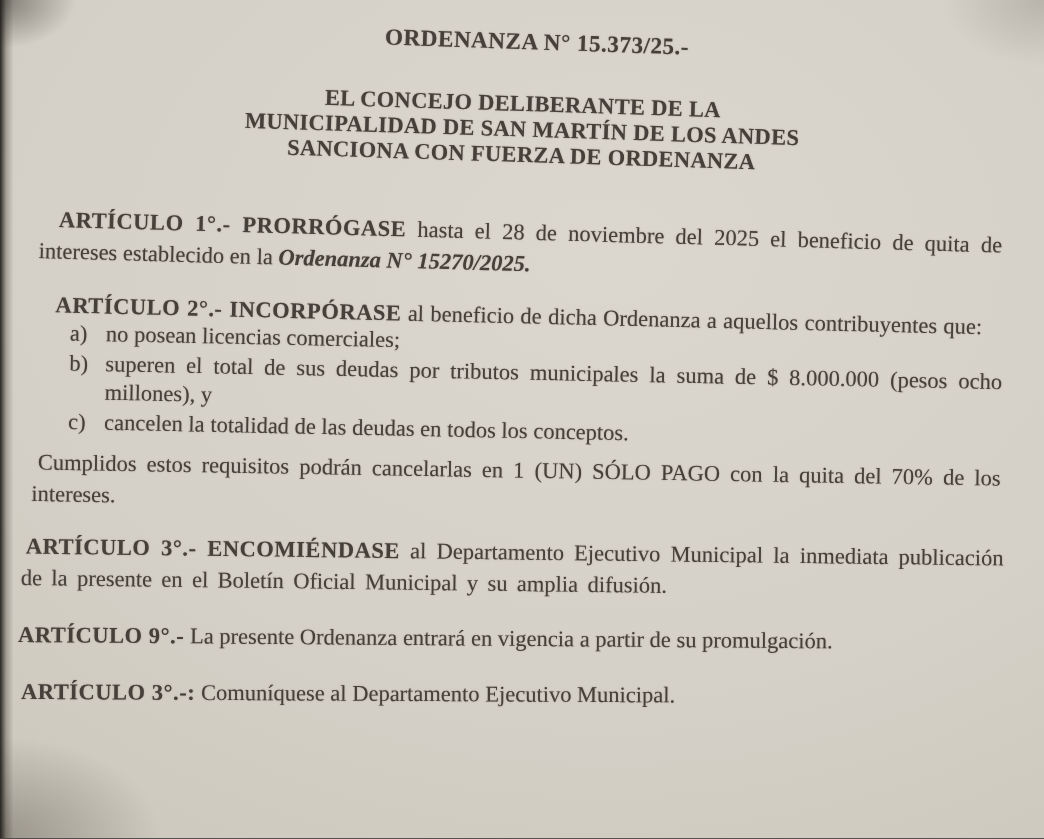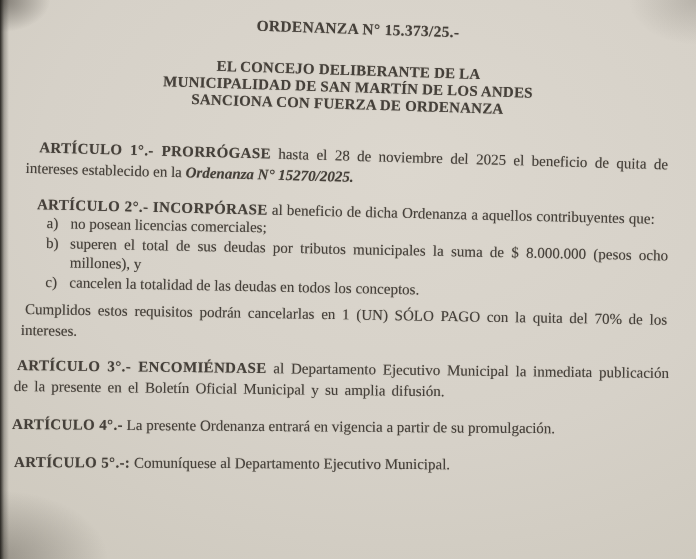--- a/index.html
+++ b/index.html
@@ -103,18 +103,18 @@
       <div class="row">
         <span class="letter">c)</span>
         <span class="itext">cancelen la totalidad de las deudas en todos los conceptos.</span>
       </div>
     </div>
 
     <p class="art b-cump">Cumplidos estos requisitos podrán cancelarlas en 1 (UN) SÓLO PAGO con la quita del 70% de los intereses.</p>
 
     <p class="art b-art3"><span class="h">ARTÍCULO 3°.- ENCOMIÉNDASE</span><span> al Departamento Ejecutivo Municipal la inmediata publicación de la presente en el Boletín Oficial Municipal y su amplia difusión.</span></p>
 
-    <p class="art b-art4"><span class="h">ARTÍCULO 4°.-</span><span> La presente Ordenanza entrará en vigencia a partir de su promulgación.</span></p>
+    <p class="art b-art4"><span class="h">ARTÍCULO 9°.-</span><span> La presente Ordenanza entrará en vigencia a partir de su promulgación.</span></p>
 
-    <p class="art b-art5"><span class="h">ARTÍCULO 5°.-:</span><span> Comuníquese al Departamento Ejecutivo Municipal.</span></p>
+    <p class="art b-art5"><span class="h">ARTÍCULO 3°.-:</span><span> Comuníquese al Departamento Ejecutivo Municipal.</span></p>
 
   </div>
 </div>
 
 </body></html>

